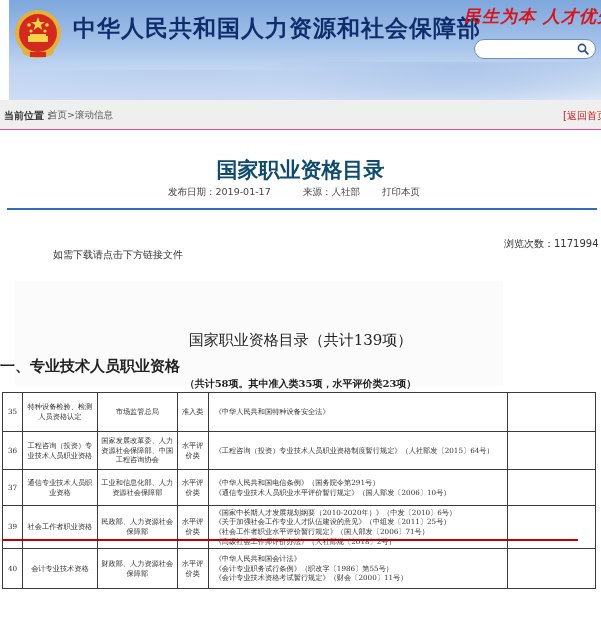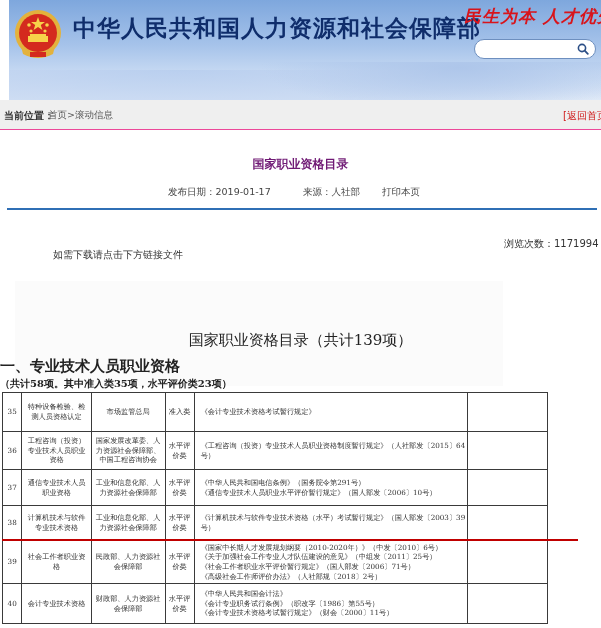--- a/index.html
+++ b/index.html
@@ -53,21 +53,21 @@
     background: #efefef; border-bottom: 1px solid #ec4899;
   }
   .crumb-label { position: absolute; left: 4px; top: 9px; font-size: 10px; color: #333; font-weight: bold; }
   .crumb-path { position: absolute; left: 48px; top: 9px; font-size: 9.5px; color: #555; }
   .crumb-path span { cursor: pointer; }
   .return-home { position: absolute; left: 563px; top: 9px; font-size: 10px; color: #d02020; white-space: nowrap; }
 
   
   .article-title {
     position: absolute; left: 0; width: 601px; top: 156px; text-align: center;
-    font-size: 12px; font-weight: bold; color: #701a75;
+    font-size: 21px; font-weight: bold; color: #0c4a6e;
   }
   .meta { position: absolute; top: 186px; font-size: 9.5px; color: #444; white-space: nowrap; }
   .meta.date { left: 168px; }
   .meta.source { left: 303px; }
   .meta.print { left: 382px; cursor: pointer; }
   .blue-rule { position: absolute; left: 7px; top: 208px; width: 590px; height: 2px; background: #2f6fb5; }
 
   .views { position: absolute; left: 504px; top: 237px; font-size: 10px; color: #333; white-space: nowrap; }
   .download-hint { position: absolute; left: 53px; top: 248px; font-size: 10px; color: #333; white-space: nowrap; }
 
@@ -77,27 +77,27 @@
   }
   .doc-title {
     position: absolute; left: 0; width: 601px; top: 331px; text-align: center;
     font-size: 15px; color: #222; font-family: "DejaVu Serif", serif; white-space: nowrap;
   }
   .doc-sub {
     position: absolute; left: 0; width: 601px; top: 357px; 
     font-size: 15px; font-weight: bold; color: #222; font-family: "DejaVu Serif", serif;
   }
   .doc-sub2 {
-    position: absolute; left: 0; width: 601px; top: 377px; text-align: left;
+    position: absolute; left: 0; width: 601px; top: 377px; text-align: center;
     font-size: 10px; font-weight: bold; color: #222; font-family: "DejaVu Serif", serif; white-space: nowrap;
   }
 
   
   table.quals {
-    position: absolute; left: 2px; top: 392px; width: 546px; border-collapse: collapse;
+    position: absolute; left: 2px; top: 392px; width: 594px; border-collapse: collapse;
     font-family: "DejaVu Serif", serif; font-size: 7.2px; color: #333; background: #fff;
   }
   table.quals td { border: 1px solid #3a3a3a; text-align: center; vertical-align: middle; line-height: 1.35; padding: 1px 2px; }
   table.quals td.basis { text-align: left; padding-left: 6px; }
   .col-no { width: 20px; }
   .col-name { width: 75px; }
   .col-dept { width: 80px; }
   .col-type { width: 31px; }
   .col-basis { width: 300px; }
   .col-note { width: 88px; }
@@ -167,21 +167,21 @@
       <col class="col-basis">
       <col class="col-note">
   </colgroup>
   <tbody>
       <tr style="height:39px;">
     <td>35</td>
     <td>特种设备检验、检测人员资格认定</td>
     <td>市场监管总局</td>
     <td>准入类</td>
     <td class="basis">
-      <div>《会计专业技术资格考试暂行规定》</div>
+      <div>《中华人民共和国特种设备安全法》</div>
     </td>
     <td></td>
   </tr>
   <tr style="height:38px;">
     <td>36</td>
     <td>工程咨询（投资）专业技术人员职业资格</td>
     <td>国家发展改革委、人力资源社会保障部、中国工程咨询协会</td>
     <td>水平评价类</td>
     <td class="basis">
       <div>《工程咨询（投资）专业技术人员职业资格制度暂行规定》（人社部发〔2015〕64号）</div>
@@ -192,30 +192,20 @@
     <td>37</td>
     <td>通信专业技术人员职业资格</td>
     <td>工业和信息化部、人力资源社会保障部</td>
     <td>水平评价类</td>
     <td class="basis">
       <div>《中华人民共和国电信条例》（国务院令第291号）</div>
       <div>《通信专业技术人员职业水平评价暂行规定》（国人部发〔2006〕10号）</div>
     </td>
     <td></td>
   </tr>
-  <tr style="height:35px;">
-    <td>38</td>
-    <td>计算机技术与软件专业技术资格</td>
-    <td>工业和信息化部、人力资源社会保障部</td>
-    <td>水平评价类</td>
-    <td class="basis">
-      <div>《计算机技术与软件专业技术资格（水平）考试暂行规定》（国人部发〔2003〕39号）</div>
-    </td>
-    <td></td>
-  </tr>
   <tr style="height:43px;">
     <td>39</td>
     <td>社会工作者职业资格</td>
     <td>民政部、人力资源社会保障部</td>
     <td>水平评价类</td>
     <td class="basis">
       <div>《国家中长期人才发展规划纲要（2010-2020年）》（中发〔2010〕6号）</div>
       <div>《关于加强社会工作专业人才队伍建设的意见》（中组发〔2011〕25号）</div>
       <div>《社会工作者职业水平评价暂行规定》（国人部发〔2006〕71号）</div>
       <div>《高级社会工作师评价办法》（人社部规〔2018〕2号）</div>

